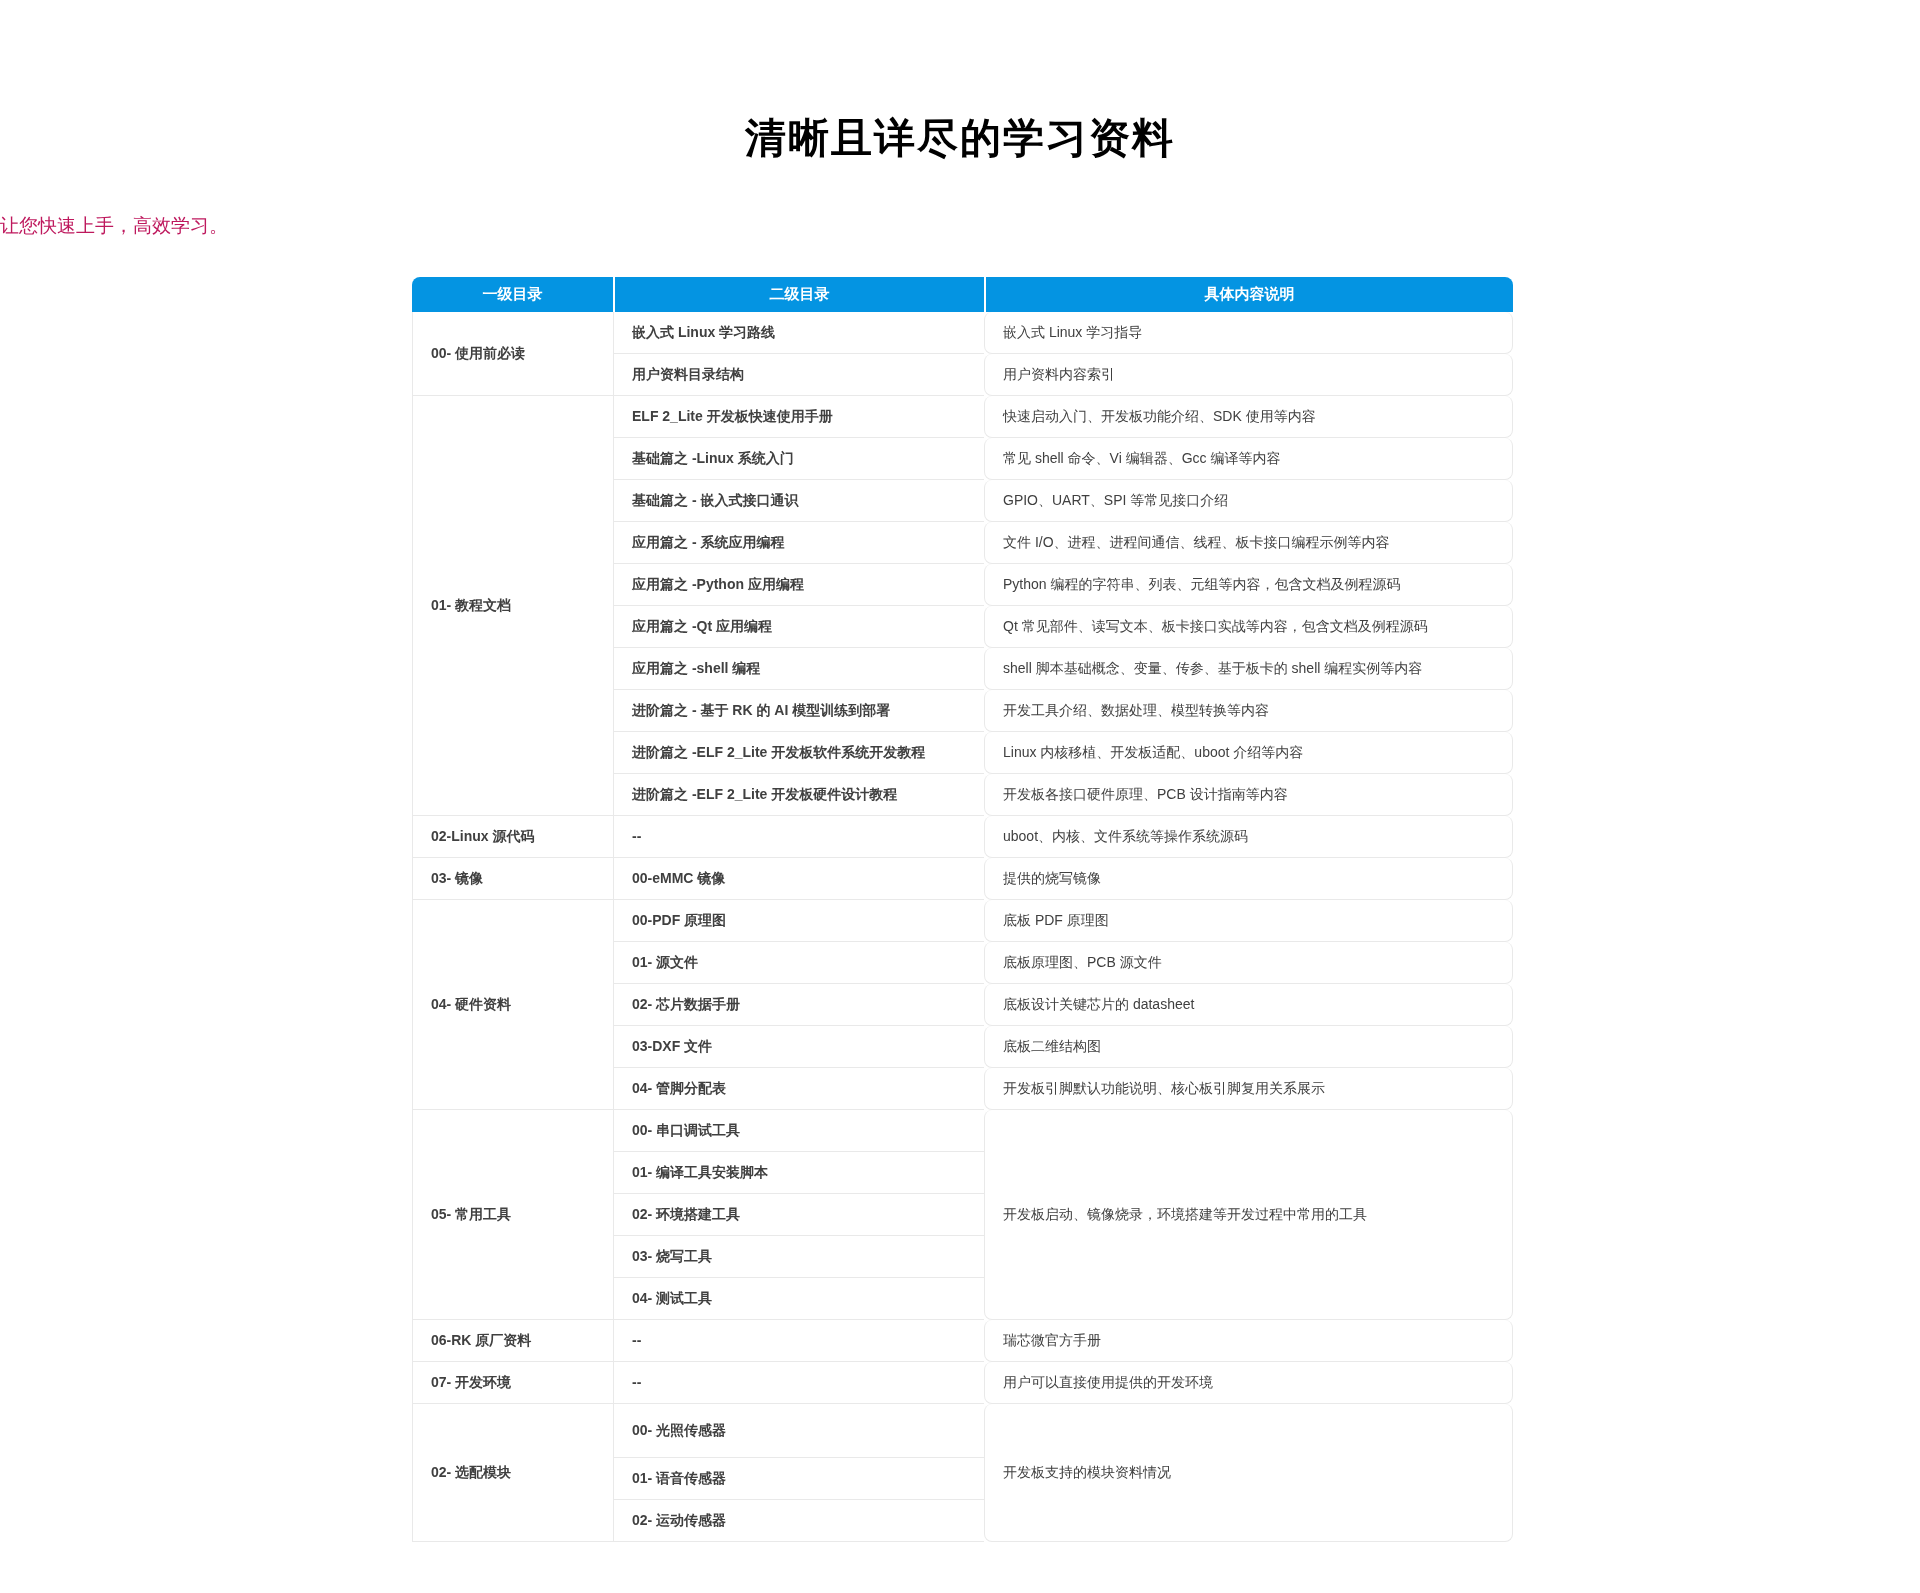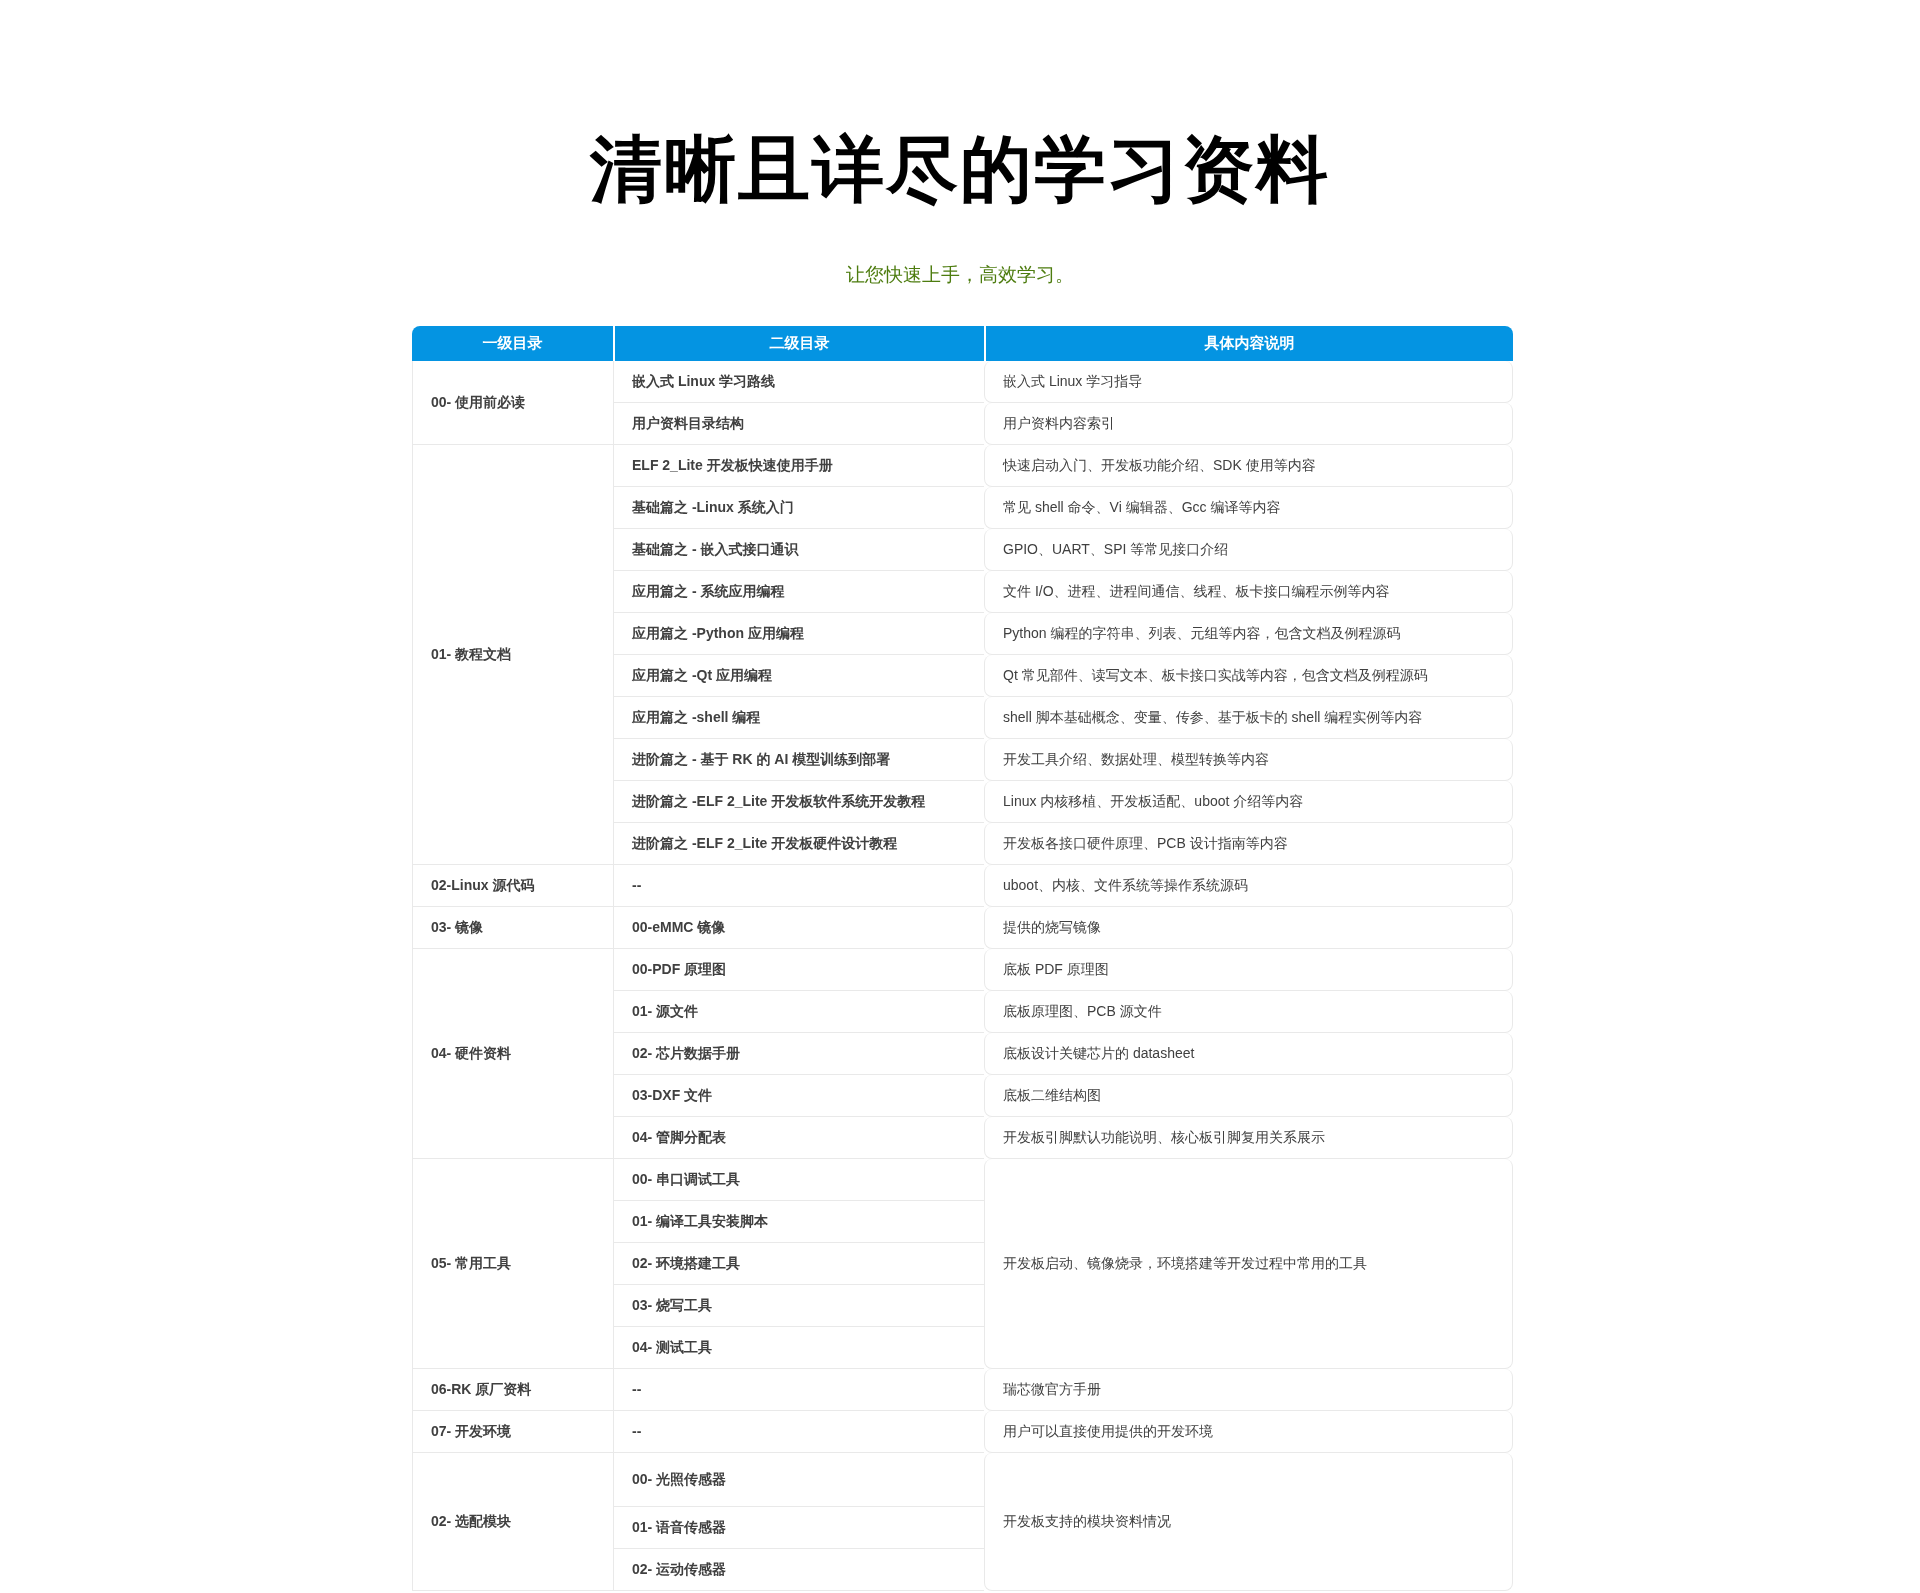--- a/index.html
+++ b/index.html
@@ -6,36 +6,35 @@
     margin: 0;
     padding: 0;
     background: #ffffff;
     width: 1920px;
     height: 1593px;
     font-family: "Liberation Sans", "DejaVu Sans", sans-serif;
   }
   .page { width: 1920px; height: 1593px; overflow: hidden; }
 
   .title {
-    margin: 16px;
+    margin: 4px;
     padding-top: 110px;
     text-align: center;
-    font-size: 72px;
+    font-size: 41px;
     line-height: 1.2;
     font-weight: 700;
     color: #000000;
     letter-spacing: 2px;
   }
   .subtitle {
     margin: 50px 0 0 0;
-    text-align: center;
     font-size: 19px;
     line-height: 1.35;
     font-weight: 400;
-    color: #4d7c0f;
+    color: #be185d;
   }
 
   table.materials {
     border-collapse: separate;
     border-spacing: 0;
     table-layout: fixed;
     width: 1101px;
     margin: 38px 0 0 412px;
   }
   table.materials th {

